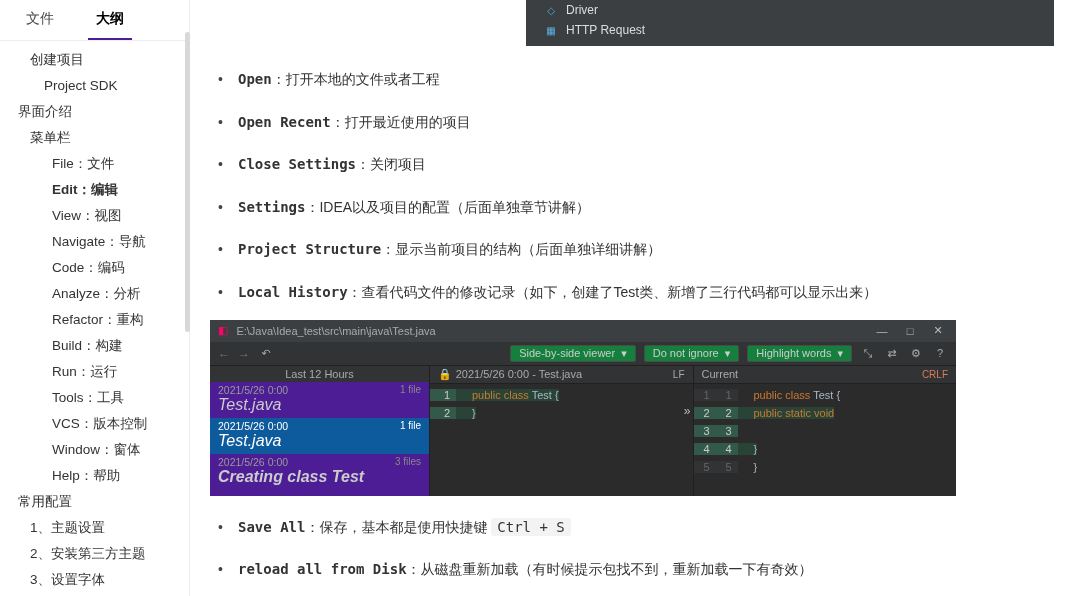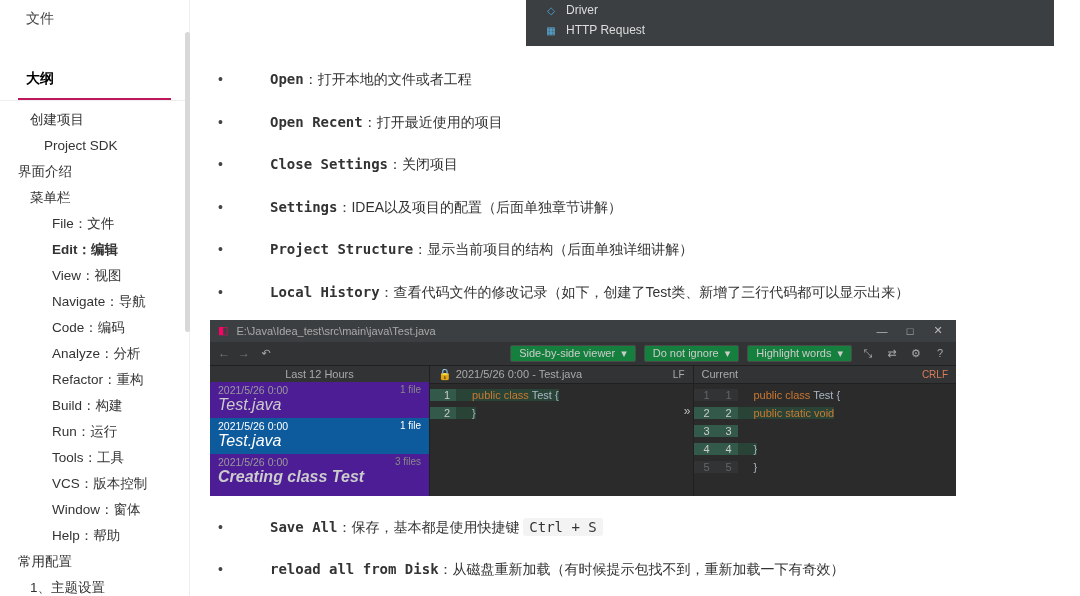--- a/index.html
+++ b/index.html
@@ -1,44 +1,44 @@
 <!DOCTYPE html>
 <html><head>
 <meta charset="utf-8">
 <style>
 * { margin:0; padding:0; box-sizing:border-box; font-family:-apple-system,"Segoe UI","Microsoft YaHei",sans-serif; }
 body { width:1080px; height:596px; background:#fff; color:#333; overflow:hidden; position:relative; font-size:14px; }
 .page { display:flex; height:100%; }
 
 
 .sidebar { width:190px; border-right:1px solid #eee; padding-top:4px; position:relative; }
-.tabs { display:flex; padding:0 18px; gap:26px; border-bottom:1px solid #eee;flex-direction:column; }
+.tabs { display:flex; padding:0 18px; gap:26px; border-bottom:1px solid #eee; }
 .tabs span { padding:6px 8px 10px; cursor:pointer; color:#444; }
-.tabs .active { color:#000; font-weight:600; border-bottom:2px solid #be185d; }
+.tabs .active { color:#000; font-weight:600; border-bottom:2px solid #4c1d95; }
 .nav { font-size:13.5px; color:#333; padding:6px 0; line-height:22px; overflow:hidden; }
 .nav .lvl0 { padding:2px 18px; }
 .nav .lvl1 { padding:2px 18px 2px 30px; }
 .nav .lvl2 { padding:2px 18px 2px 44px; }
 .nav .lvl3 { padding:2px 18px 2px 52px; }
 .nav .bold { font-weight:600; }
 .scroll-ind { position:absolute; right:-1px; top:32px; width:5px; height:300px; background:#d8d8d8; border-radius:3px; }
 
 
 .main { flex:1; padding:0 22px 0 28px; overflow:hidden; position:relative; }
 
 
 .top-strip { position:absolute; right:26px; top:0; width:522px; height:46px; background:#3c3f41; color:#ddd; font-size:12px; }
 .top-strip .row { display:flex; align-items:center; gap:8px; padding:3px 12px; }
 .top-strip .ico { width:14px; height:12px; display:inline-flex; align-items:center; justify-content:center; color:#4aa5e0; font-size:10px; }
 .left-sliver { position:absolute; right:548px; top:0; width:6px; height:46px; background:#3c3f41; }
 
 ul.bullets { list-style:none; margin-top:58px; }
 ul.bullets li { position:relative; padding:8px 0 8px 20px; line-height:1.9; color:#333; }
 ul.bullets li::before { content:"•"; position:absolute; left:0; top:8px; color:#444; }
-.codekw { font-family:Consolas,Menlo,monospace; background:transparent; font-weight:600;margin-left:32px; }
+.codekw { font-family:Consolas,Menlo,monospace; background:transparent; font-weight:600; }
 .inlinecode { font-family:Consolas,Menlo,monospace; background:#f3f3f3; padding:1px 6px; border-radius:3px; }
 
 
 .ide { width:746px; height:176px; background:#2b2b2b; color:#bbb; font-size:11px; font-family:Consolas,Menlo,monospace; margin:6px 0 10px -8px; position:relative; }
 .ide-title { background:#3c3f41; height:22px; display:flex; align-items:center; gap:8px; padding:0 8px; color:#aaa; }
 .ide-title .path { flex:1; }
 .ide-title .wbtn { width:20px; text-align:center; color:#bbb; }
 .ide-tb { background:#313335; height:24px; display:flex; align-items:center; gap:8px; padding:0 8px; border-bottom:1px solid #202020; }
 .ide-tb .arrow { color:#777; font-size:12px; }
 .ide-tb .sp { flex:1; }

